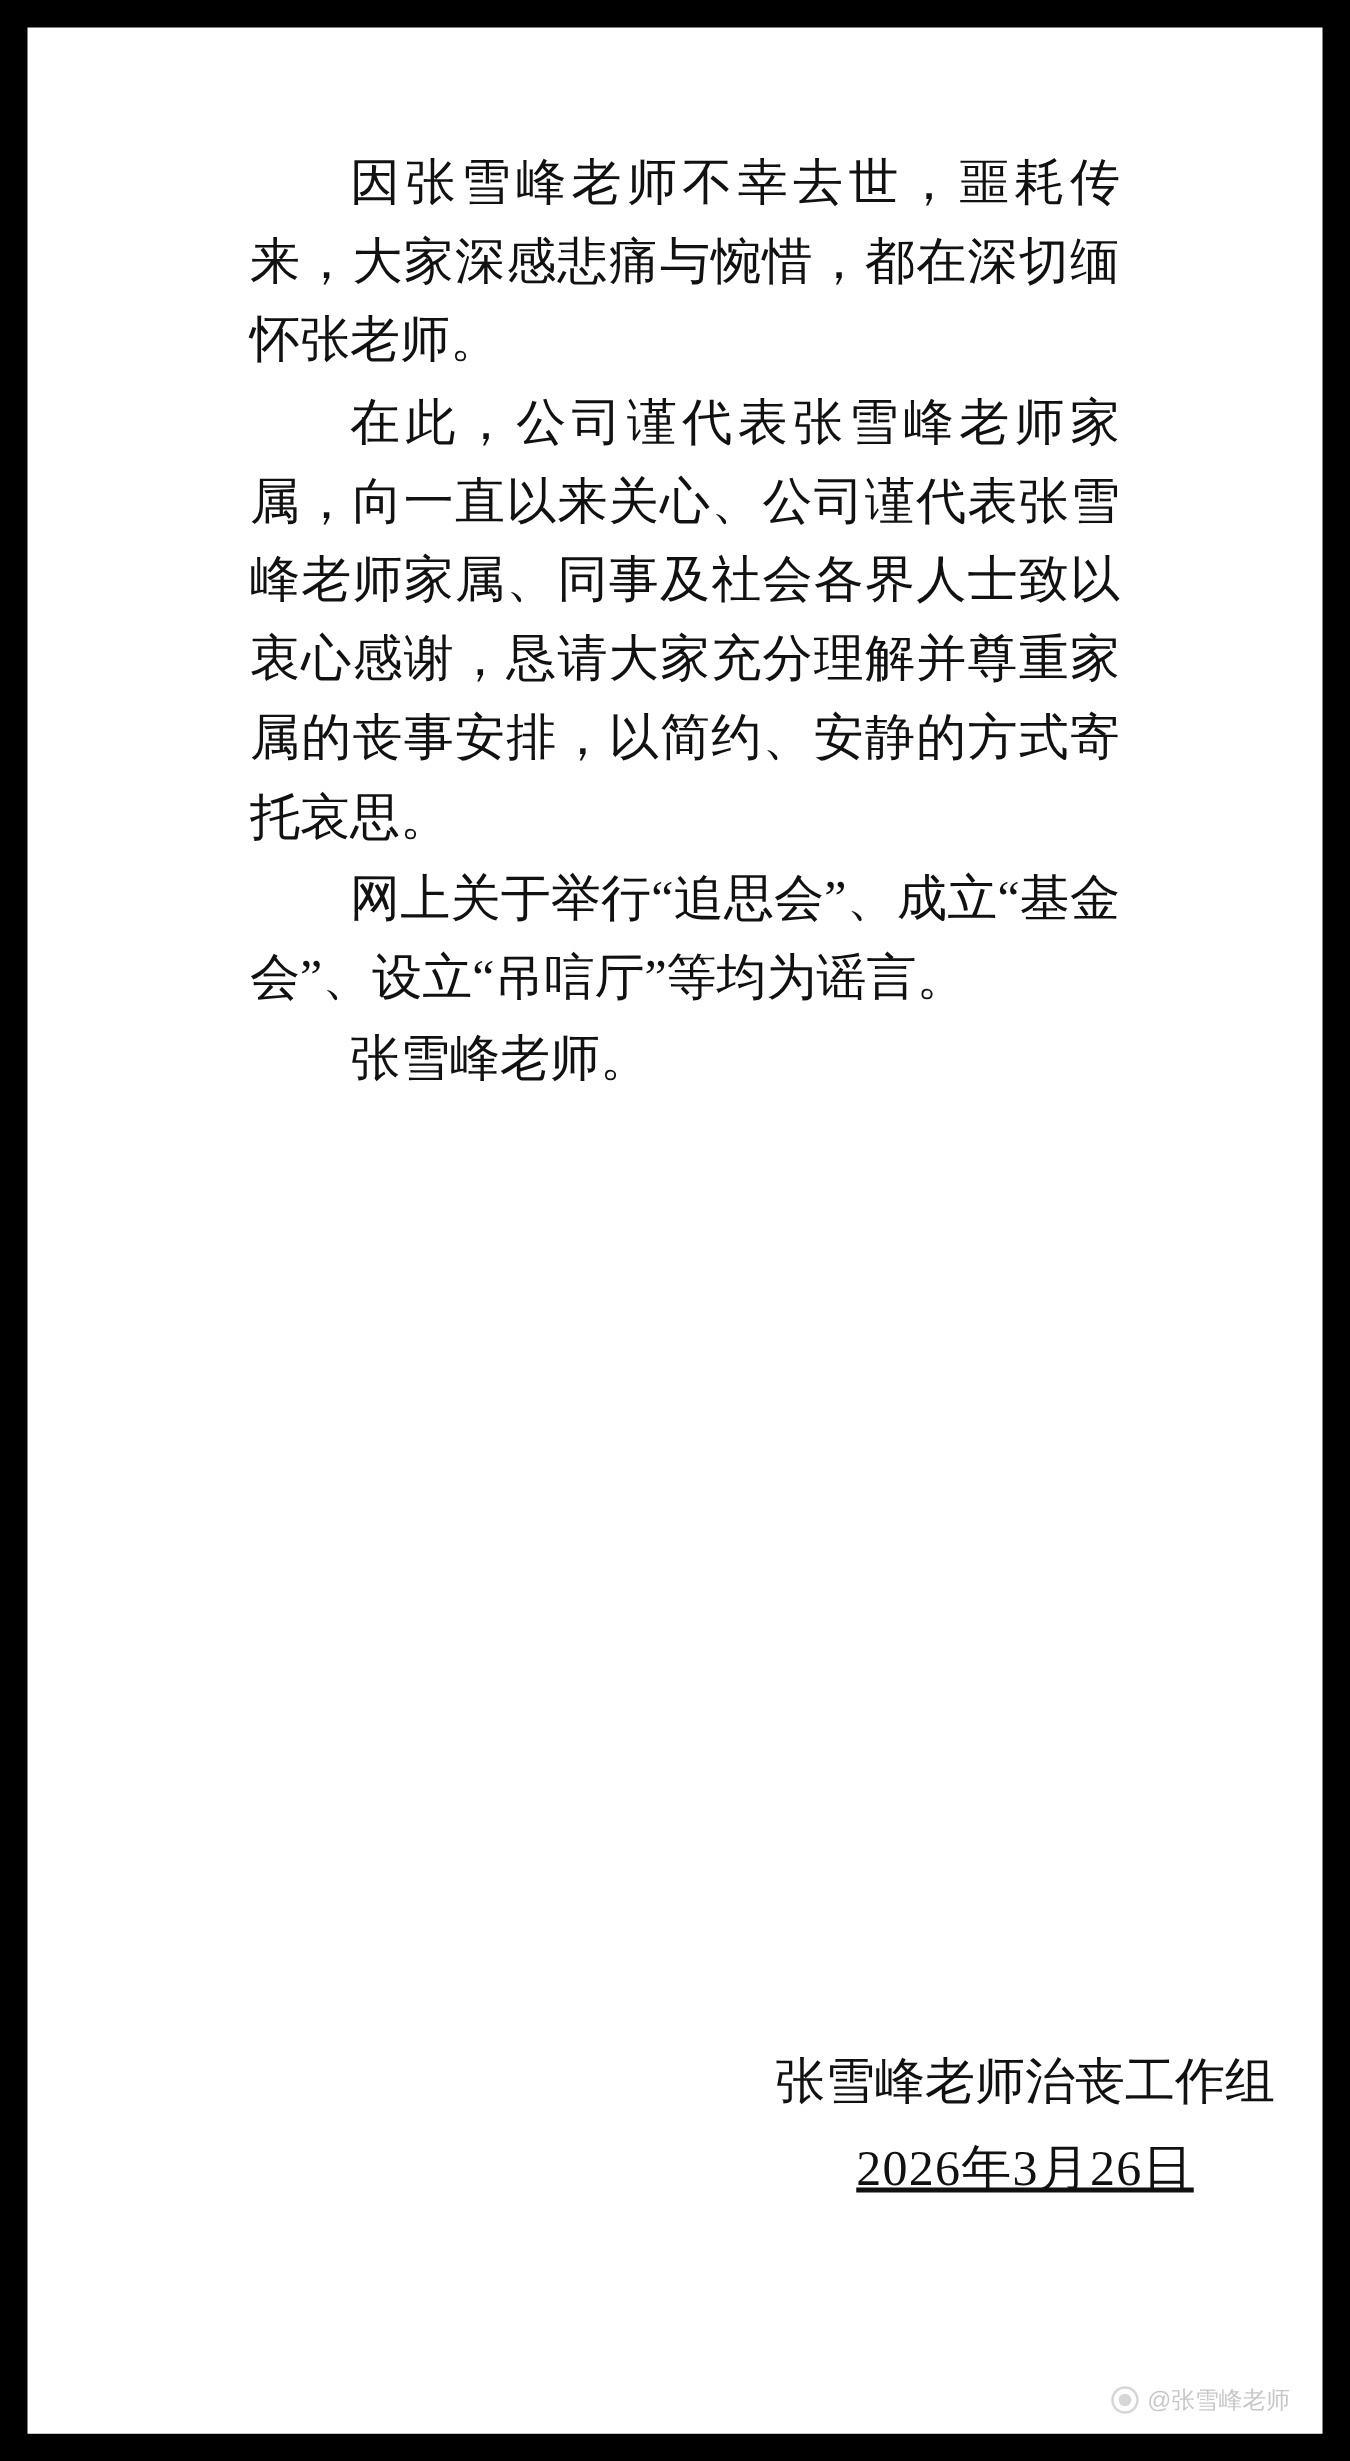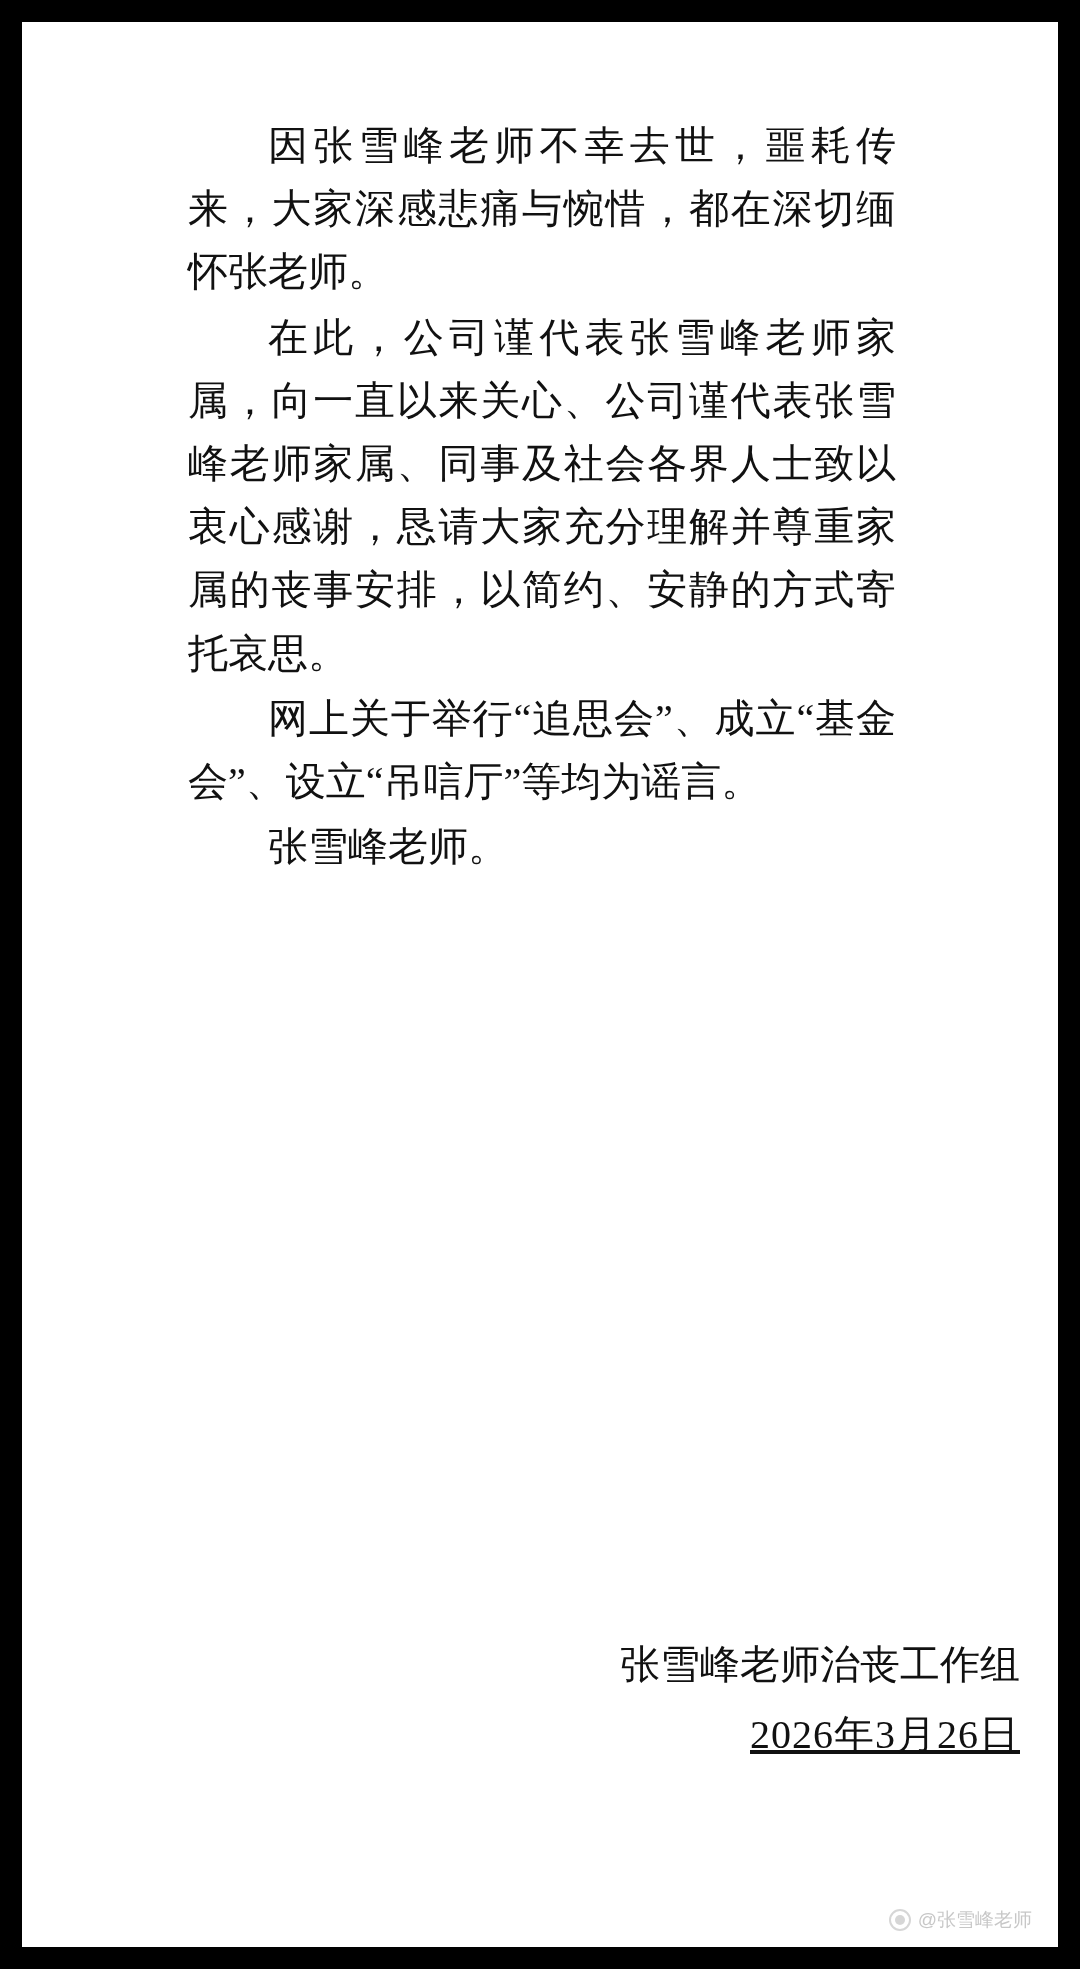--- a/index.html
+++ b/index.html
@@ -52,29 +52,29 @@
     width: 712px;
     padding-top: 92px;
     font-family: "Liberation Serif", serif;
     font-size: 40px;
     line-height: 1.58;
     color: #111111;
     text-align: justify;
     text-justify: inter-ideograph;
   }
   .statement-body p {
-    margin: 0 0 2px 4px;
+    margin: 0 0 2px 16px;
     text-indent: 2em;
   }
 
   .signature-block {
     position: absolute;
     right: 38px;
     bottom: 180px;
-    text-align: right;
+    text-align: center;
     font-family: "Liberation Serif", serif;
     font-size: 40px;
     line-height: 1.6;
     color: #111111;
   }
   .signature-org { display: block; }
   .signature-date { display: block; margin-top: 6px; letter-spacing: 1px; text-decoration: underline; }
 
   
   .watermark {

